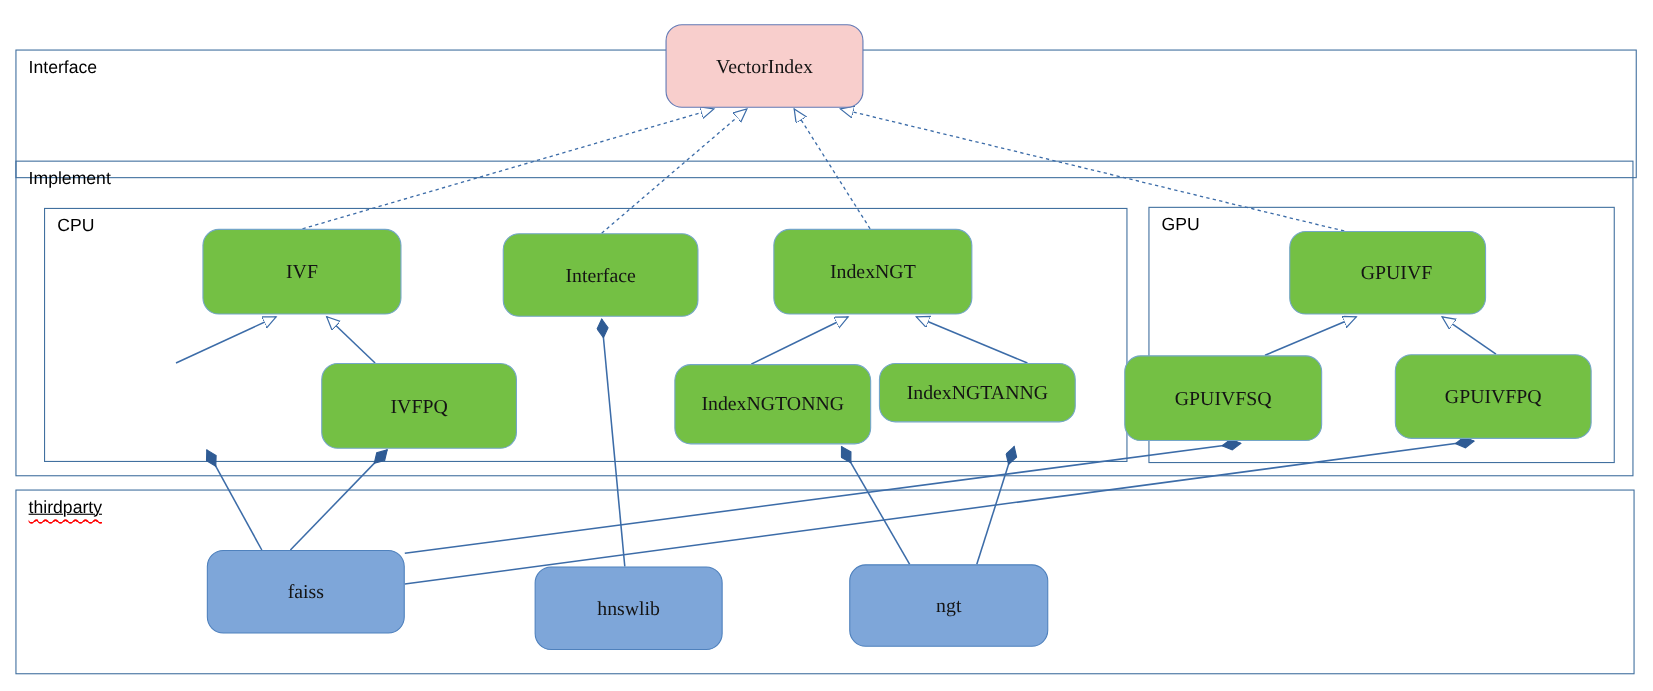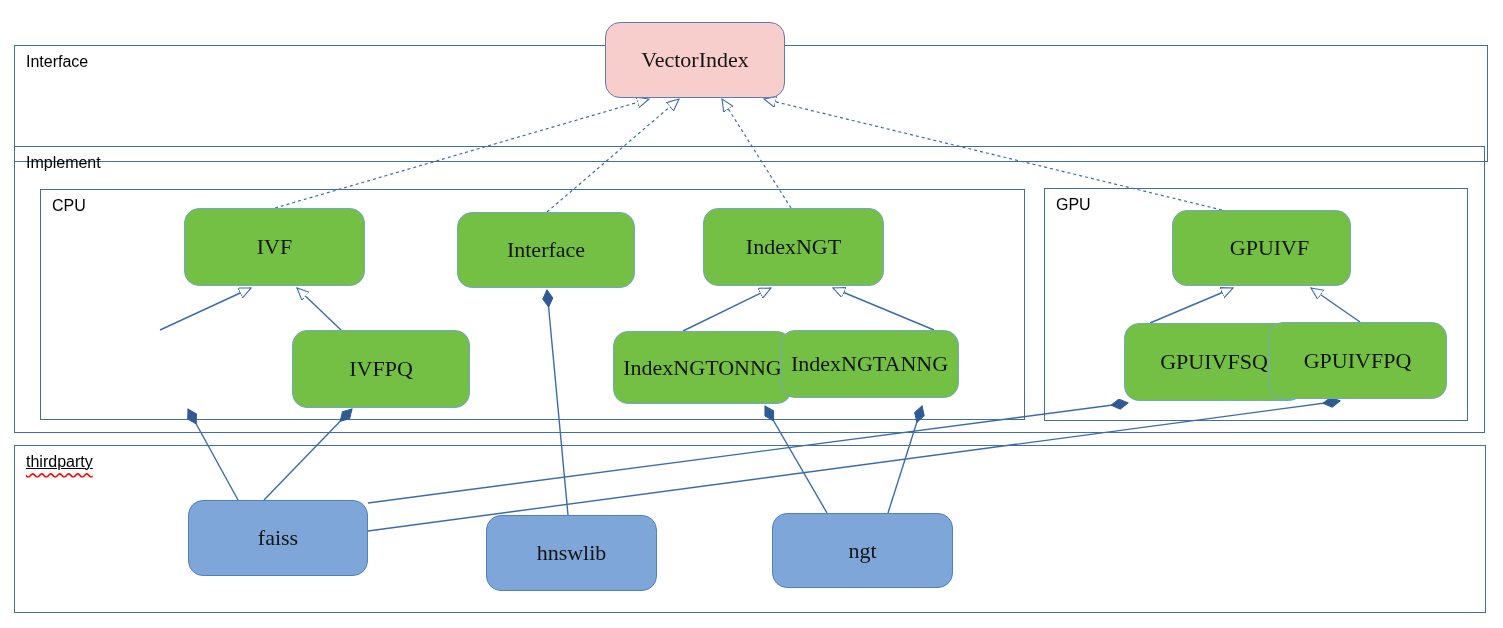--- a/index.html
+++ b/index.html
@@ -31,21 +31,21 @@
     text-decoration:underline wavy var(--spell);
     text-underline-offset:5px;
   }
   .frame-label.spellchecked{
     text-decoration:underline;
     text-decoration-thickness:1px;
   }
   .edges{position:absolute;left:0;top:0;z-index:2;}
   .node{
     position:absolute;z-index:3;display:flex;align-items:center;justify-content:center;
-    border-radius:15px;font-family:"Liberation Serif",serif;font-size:22px;color:#141414;
+    border-radius:15px;font-family:"Liberation Serif",serif;font-size:18px;color:#141414;
     box-sizing:border-box;text-align:center;
   }
   .node.pink{background:var(--interface-fill);border:1.5px solid var(--interface-border);}
   .node.green{background:var(--class-fill);border:1.5px solid var(--class-border);}
   .node.blue{background:var(--lib-fill);border:1.5px solid var(--lib-border);}
 </style>
 </head>
 <body>
 
 <div class="canvas">
@@ -117,24 +117,24 @@
   <div class="node green" style="left:1172px;top:210px;width:179px;height:76px;padding-left:16px;">
     <span>GPUIVF</span>
   </div>
 
   <div class="node green" style="left:292px;top:330px;width:178px;height:78px;">
     <span>IVFPQ</span>
   </div>
   <div class="node green" style="left:613px;top:331px;width:179px;height:73px;">
     <span>IndexNGTONNG</span>
   </div>
-  <div class="node green" style="left:780px;top:330px;width:179px;height:68px;align-items:center;">
+  <div class="node green" style="left:799px;top:330px;width:179px;height:54px;align-items:center;">
     <span>IndexNGTANNG</span>
   </div>
-  <div class="node green" style="left:1124px;top:323px;width:180px;height:78px;">
+  <div class="node green" style="left:1022px;top:323px;width:180px;height:78px;">
     <span>GPUIVFSQ</span>
   </div>
   <div class="node green" style="left:1268px;top:322px;width:179px;height:77px;">
     <span>GPUIVFPQ</span>
   </div>
 
   <div class="node blue" style="left:188px;top:500px;width:180px;height:76px;">
     <span>faiss</span>
   </div>
   <div class="node blue" style="left:486px;top:515px;width:171px;height:76px;">

